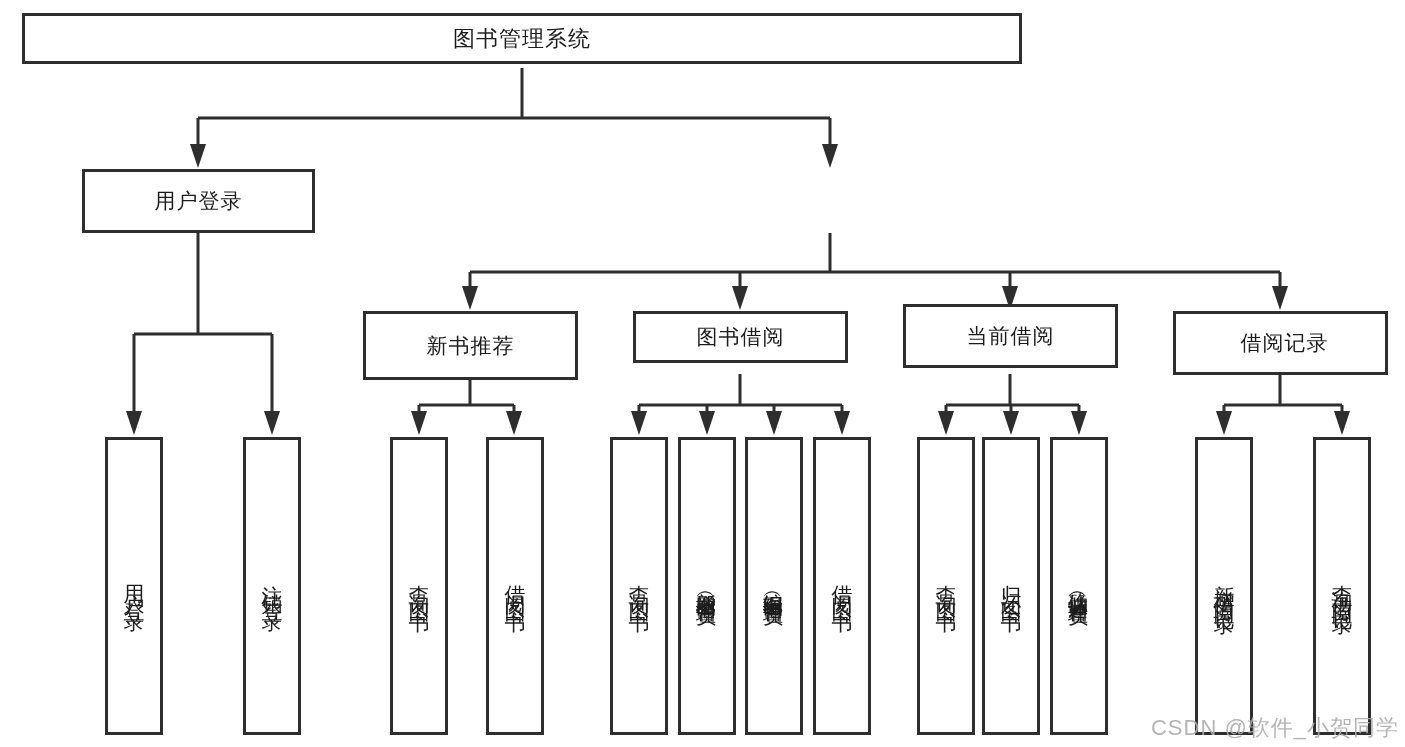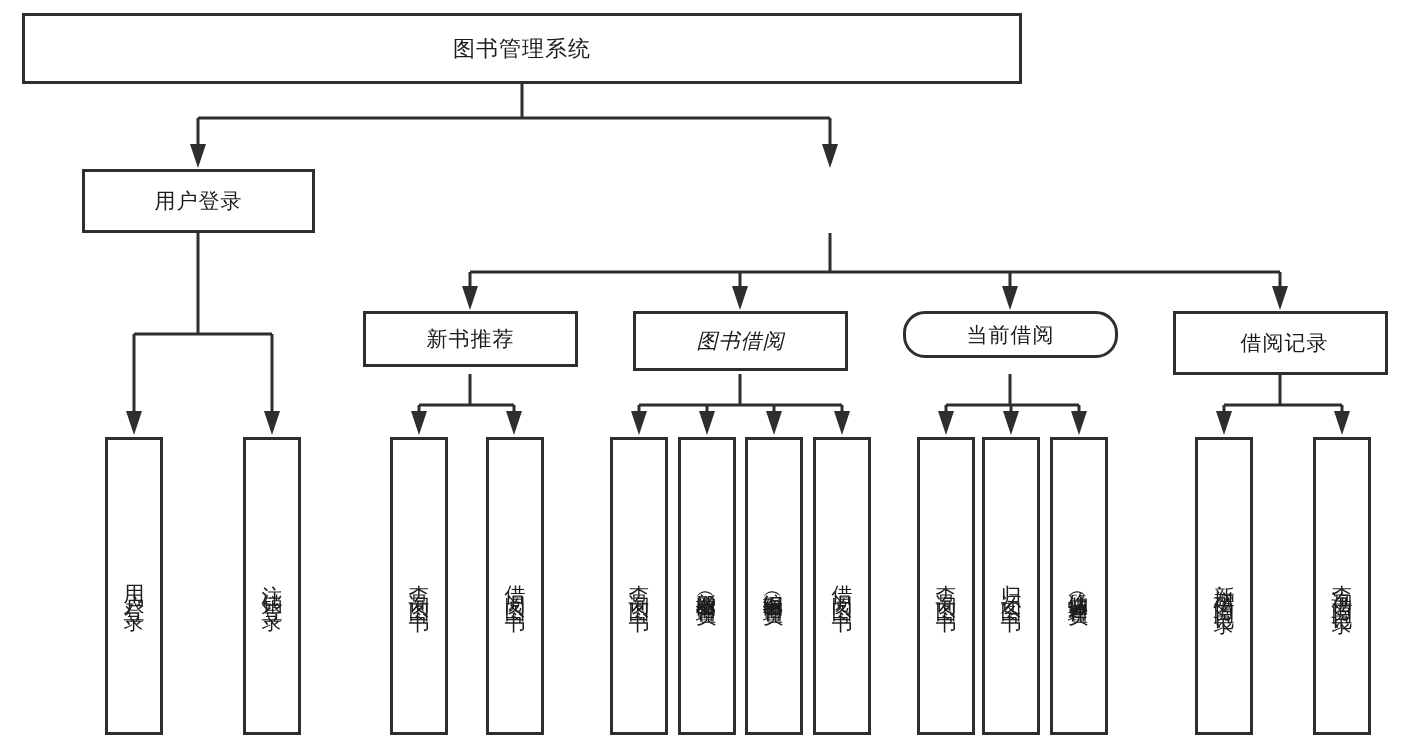--- a/index.html
+++ b/index.html
@@ -78,41 +78,42 @@
              M1002 286 L1018 286 L1010 310 Z  M1272 286 L1288 286 L1280 310 Z
              M126 411 L142 411 L134 435 Z  M264 411 L280 411 L272 435 Z
              M411 411 L427 411 L419 435 Z  M506 411 L522 411 L514 435 Z
              M631 411 L647 411 L639 435 Z  M699 411 L715 411 L707 435 Z
              M766 411 L782 411 L774 435 Z  M834 411 L850 411 L842 435 Z
              M938 411 L954 411 L946 435 Z  M1003 411 L1019 411 L1011 435 Z
              M1071 411 L1087 411 L1079 435 Z  M1216 411 L1232 411 L1224 435 Z
              M1334 411 L1350 411 L1342 435 Z" fill="#2e2e2e" stroke="none"></path>
   </svg>
 
-  <div class="node root-node" style="left:22px; top:13px; width:1000px; height:71px;">图书管理系统</div>
+  <div class="node root-node" style="left:22px; top:13px; width:1000px; height:51px;">图书管理系统</div>
 
   <div class="node" style="left:82px; top:169px; width:233px; height:64px;">用户登录</div>
 
-  <div class="node" style="left:363px; top:311px; width:215px; height:56px;">新书推荐</div>
-  <div class="node" style="left:633px; top:311px; width:215px; height:60px;font-style:italic;">图书借阅</div>
-  <div class="node" style="left:903px; top:311px; width:215px; height:47px;border-radius:22px;">当前借阅</div>
+  <div class="node" style="left:363px; top:311px; width:215px; height:69px;">新书推荐</div>
+  <div class="node" style="left:633px; top:311px; width:215px; height:52px;">图书借阅</div>
+  <div class="node" style="left:903px; top:304px; width:215px; height:64px;">当前借阅</div>
   <div class="node" style="left:1173px; top:311px; width:215px; height:64px;padding-left:8px;">借阅记录</div>
 
   <div class="leaf" style="left:105px;">用户登录</div>
   <div class="leaf" style="left:243px;">注销登录</div>
 
   <div class="leaf" style="left:390px;">查询图书</div>
   <div class="leaf" style="left:486px;">借阅图书</div>
 
   <div class="leaf" style="left:610px;">查询图书</div>
   <div class="leaf len9" style="left:678px;">新增图书（管理员）</div>
   <div class="leaf len9" style="left:745px;">编辑图书（管理员）</div>
   <div class="leaf" style="left:813px;">借阅图书</div>
 
   <div class="leaf" style="left:917px;">查询图书</div>
   <div class="leaf" style="left:982px;">归还图书</div>
   <div class="leaf len9" style="left:1050px;">确认归还（管理员）</div>
 
   <div class="leaf len6" style="left:1195px;">新增借阅记录</div>
   <div class="leaf len6" style="left:1313px;">查询借阅记录</div>
 
+  <div class="watermark">CSDN @软件_小贺同学</div>
 
 </div>
 
 </body></html>

